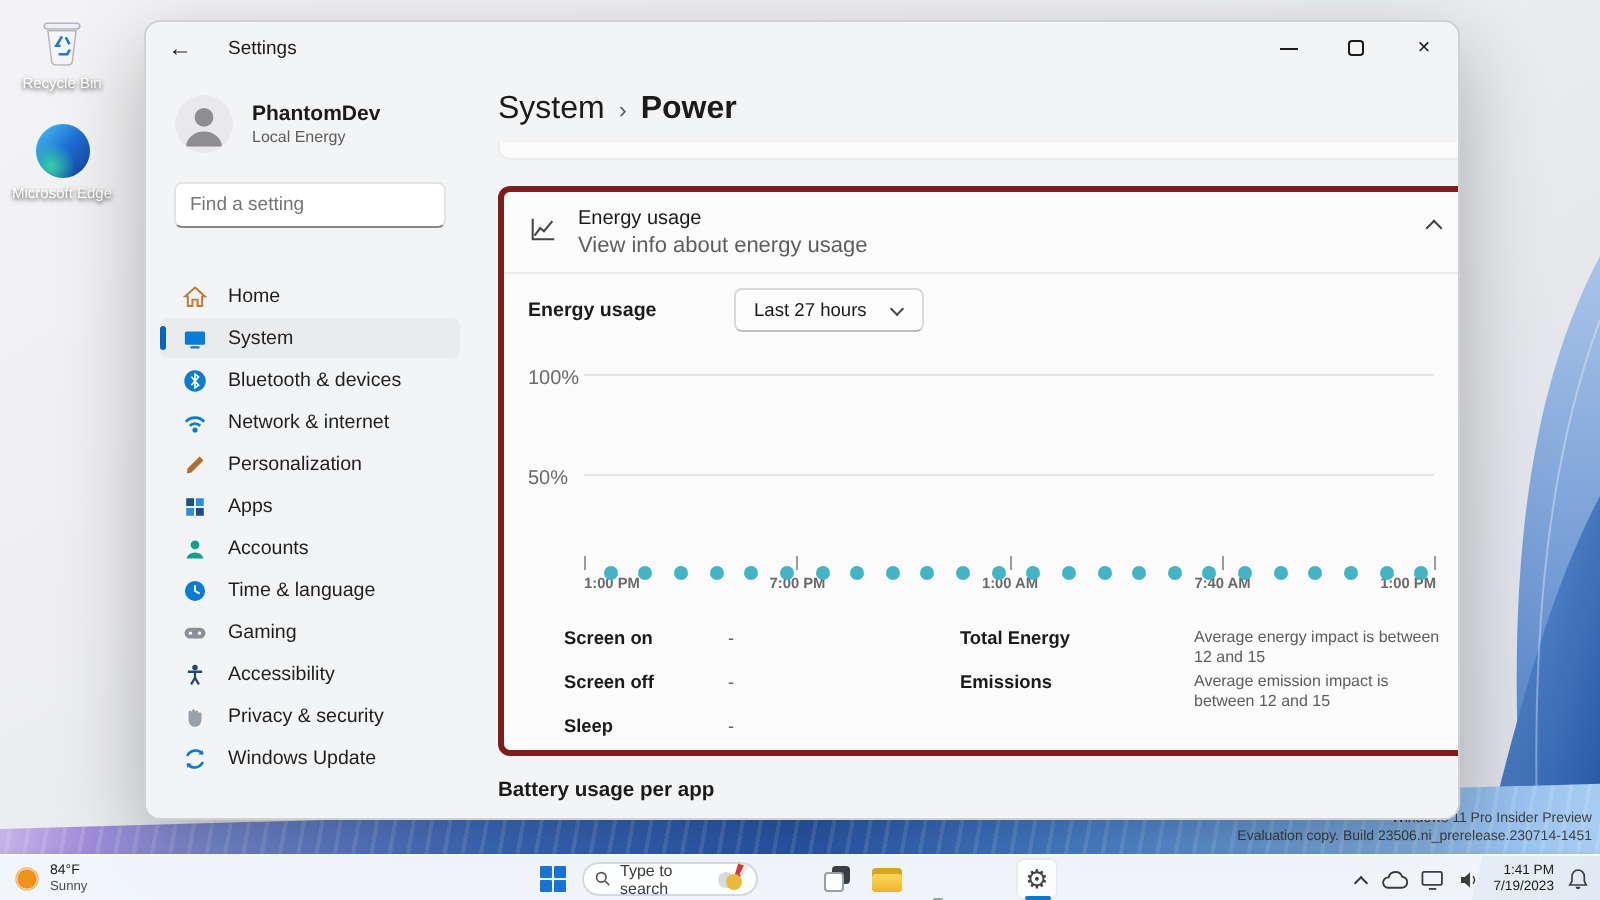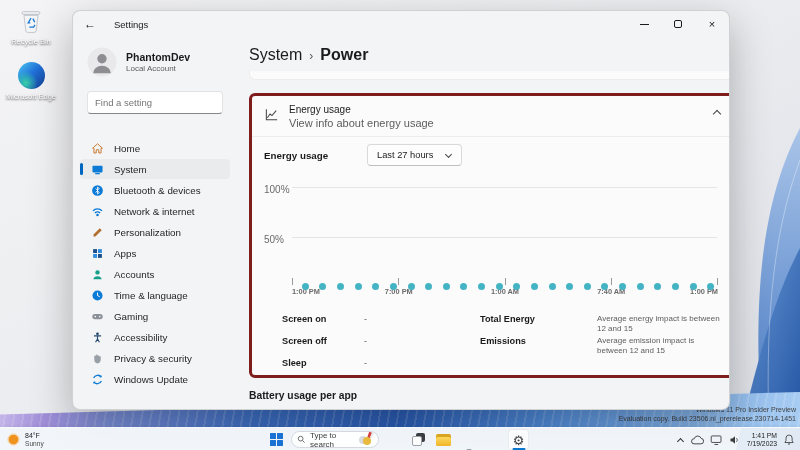--- a/index.html
+++ b/index.html
@@ -210,21 +210,21 @@
 
       <div class="sidebar">
         <div class="user">
           <svg width="30" height="30" viewBox="0 0 32 32">
             <circle cx="16" cy="16" r="15.5" fill="#e9e9eb"></circle>
             <circle cx="16" cy="12.5" r="5" fill="#8d8d92"></circle>
             <path d="M6.5 28 a 9.5 8 0 0 1 19 0" fill="#8d8d92"></path>
           </svg>
           <div>
             <div class="user-name">PhantomDev</div>
-            <div class="user-type">Local Account</div>
+            <div class="user-type">Local Energy</div>
           </div>
         </div>
         <div class="find-box">
           <input placeholder="Find a setting" style="">
           <svg width="11" height="11" viewBox="0 0 16 16">
             <circle cx="6.5" cy="6.5" r="4" stroke="#666" stroke-width="1.3" fill="none"></circle>
             <path d="M9.6 9.6 L13 13" stroke="#666" stroke-width="1.3"></path>
           </svg>
         </div>
         <div class="nav" id="nav">

